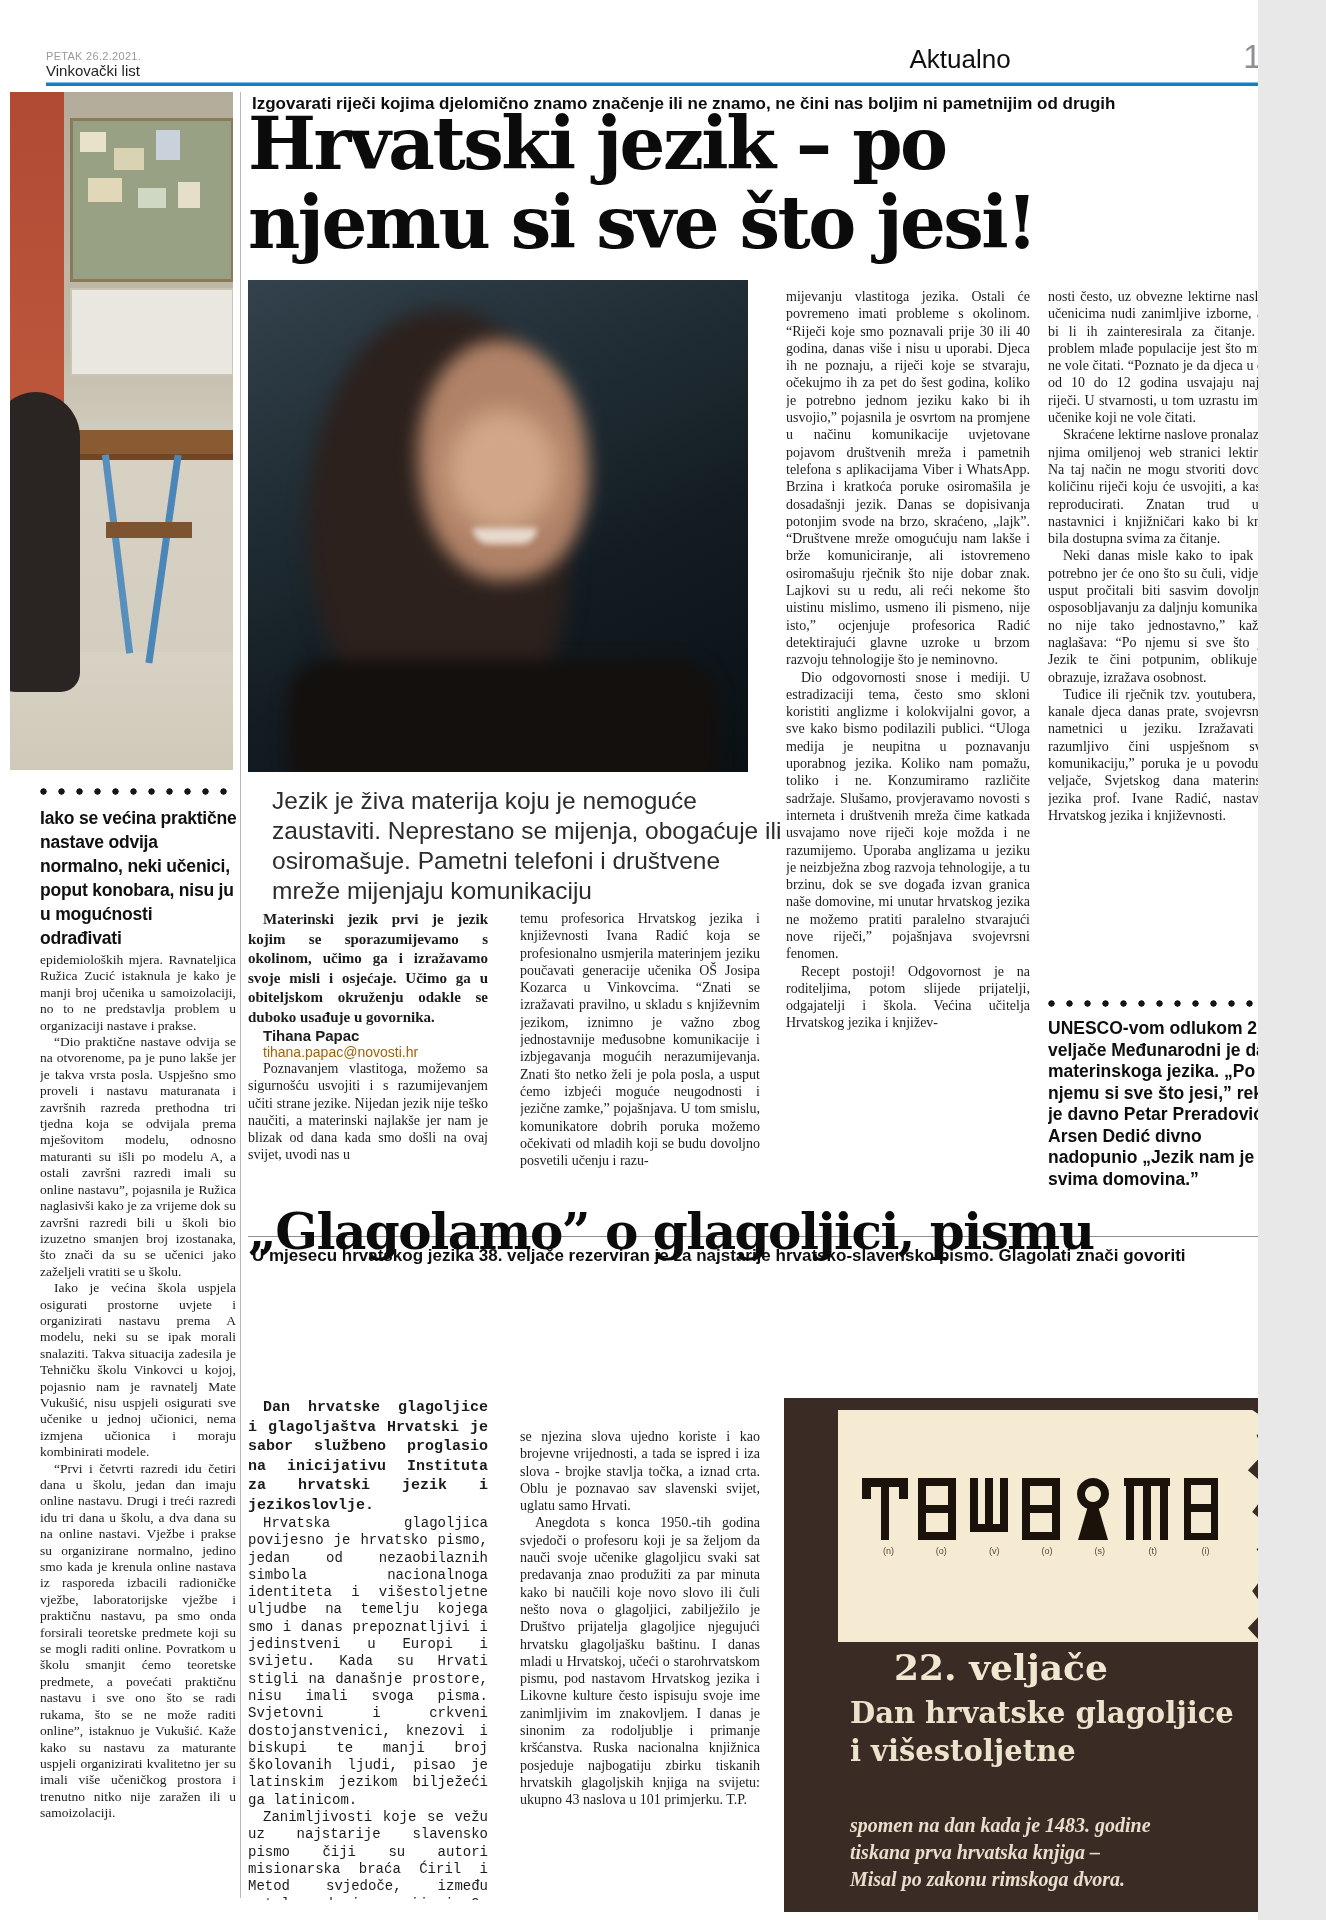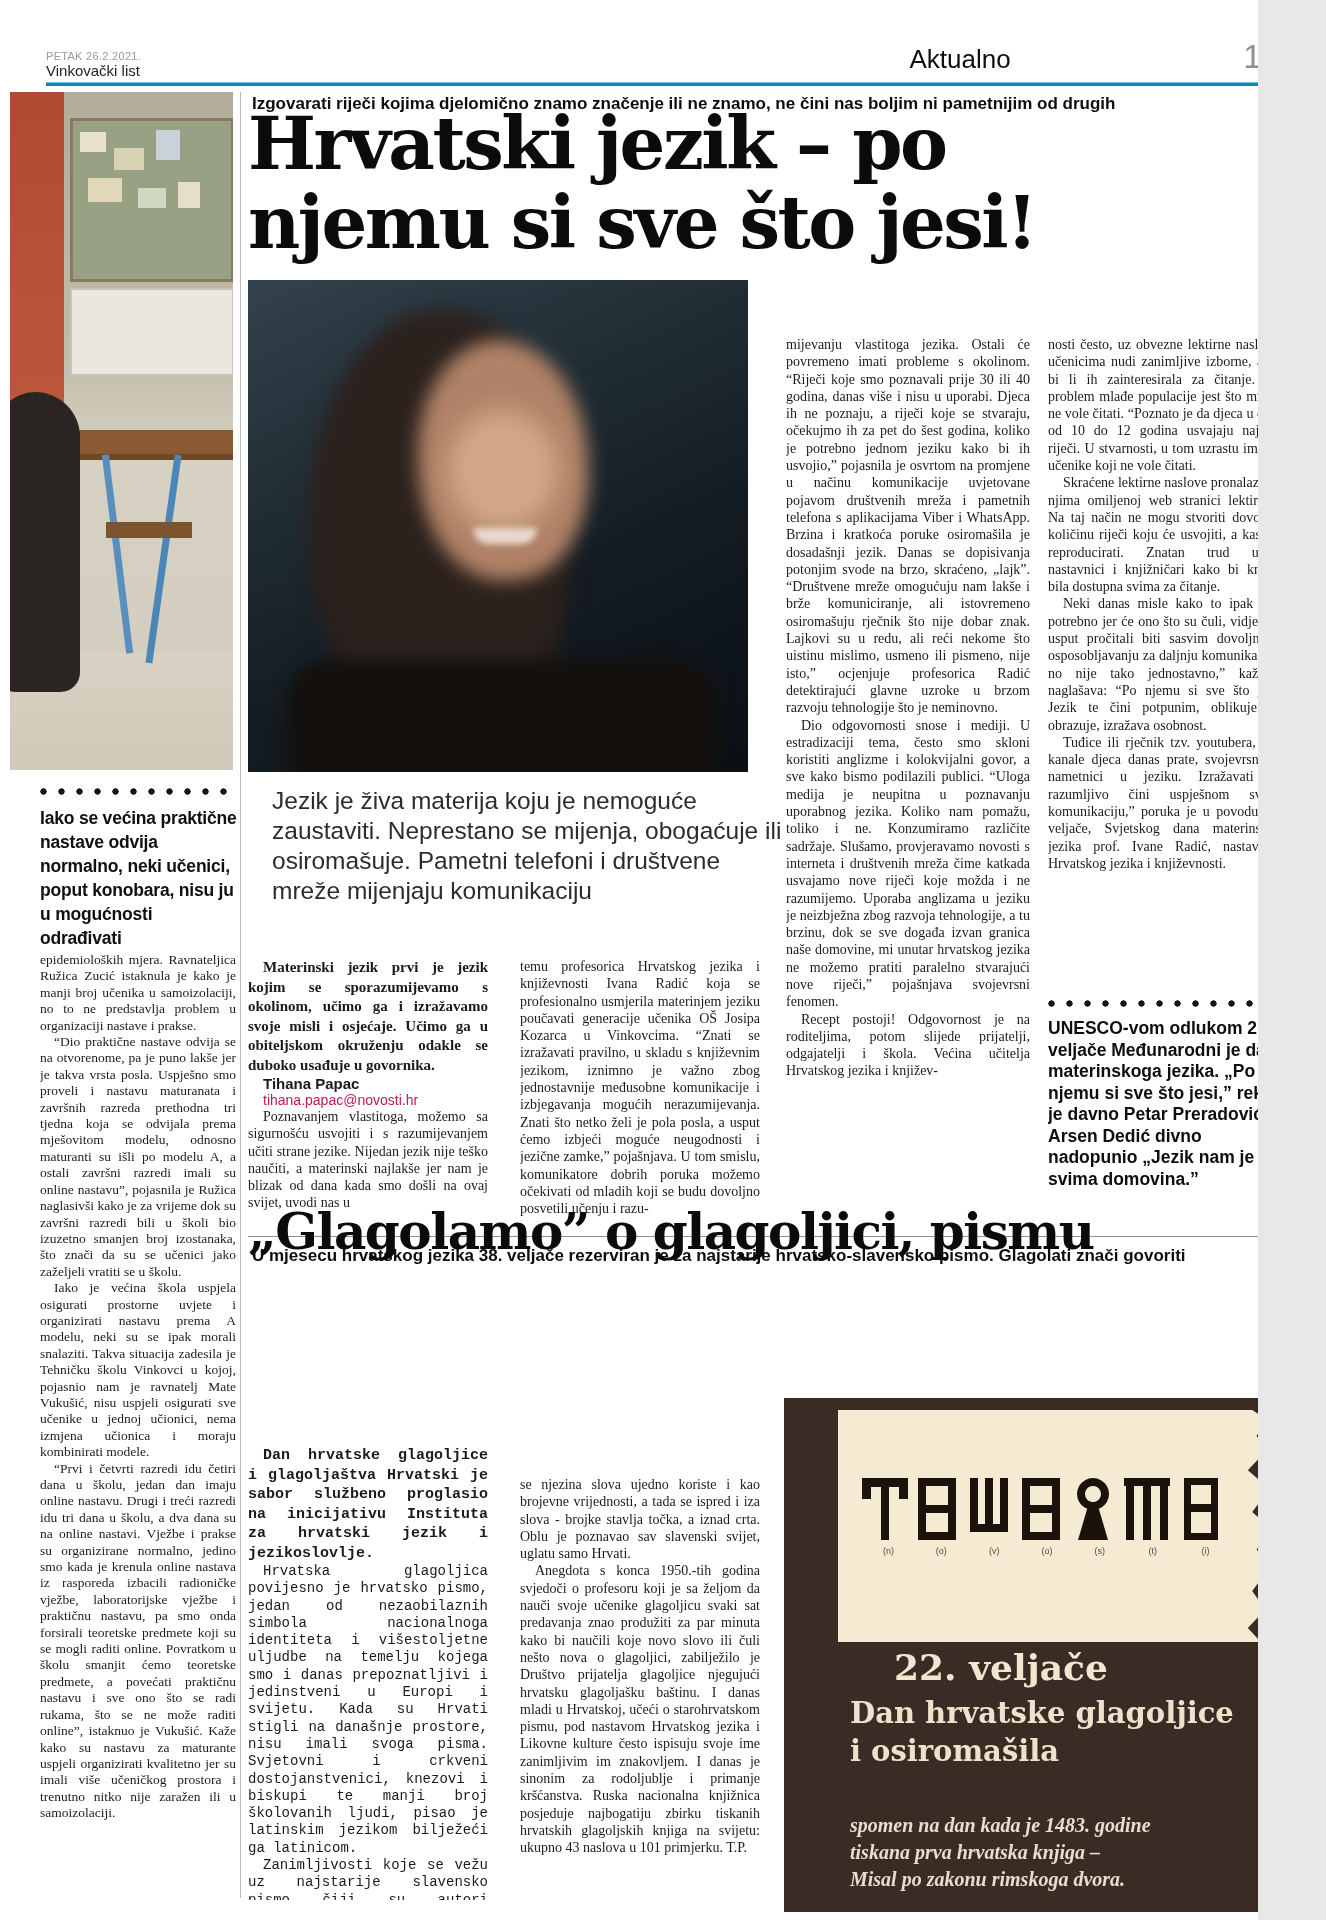--- a/index.html
+++ b/index.html
@@ -65,28 +65,28 @@
   .ph-woman .cheek{position:absolute;left:200px;top:130px;width:110px;height:120px;background:#d2a789;
                    border-radius:50%;filter:blur(12px);}
   .ph-woman .smile{position:absolute;left:225px;top:248px;width:64px;height:16px;background:#e8d9cd;
                    border-radius:0 0 30px 30px;filter:blur(3px);}
   .ph-woman .shirt{position:absolute;left:40px;top:380px;width:430px;height:140px;background:#14100e;
                    border-radius:40px;filter:blur(8px);}
   .deck{left:248px;top:786px;width:522px;font:24.5px/30px "Liberation Sans",sans-serif;color:#2c2c2c;margin-left:24px;}
 
   .col{position:absolute;overflow:hidden;font:14px/17.3px "Liberation Serif",serif;text-align:justify;color:#1b1b1b;}
   .col p{margin:0;text-indent:15px;}
-  .col p.ni{text-indent:0;margin-top:48px;}
+  .col p.ni{text-indent:0;}
   .col p.lead{font-weight:bold;font-size:15px;line-height:19.5px;text-indent:15px;}
   .c1{left:248px;top:910px;width:240px;height:322px;}
   .c2{left:520px;top:910px;width:240px;height:322px;}
   .c3{left:786px;top:288px;width:244px;height:942px;}
   .c4{left:1048px;top:288px;width:234px;height:702px;}
   .byline{margin:12px 0 2px 0;font:bold 15px "Liberation Sans",sans-serif;text-indent:0;}
-  .byline-mail{margin:0 0 12px 0;font:14px "Liberation Sans",sans-serif;color:#be185d;text-indent:0;}
+  .byline-mail{margin:0 0 12px 0;font:14px "Liberation Sans",sans-serif;color:#a16207;text-indent:0;}
   .unesco{left:1048px;top:1018px;width:236px;height:230px;overflow:hidden;
           font:bold 17.5px/21.5px "Liberation Sans",sans-serif;color:#0e0e0e;}
 
   
   .a2rule{left:248px;top:1236px;width:1054px;height:1px;background:#8f8f8f;}
   .a2kicker{left:252px;top:1246px;width:1050px;font:bold 17px "Liberation Sans",sans-serif;color:#0d0d0d;}
   .a2headline{left:248px;top:1204px;width:1050px;font:bold 50px/56px "DejaVu Serif",serif;
               color:#0b0b0b;letter-spacing:-1.5px;}
   .a2c1{left:248px;top:1398px;width:240px;height:502px;font-family:Liberation Mono, monospace;}
   .a2c2{left:520px;top:1428px;width:240px;height:502px;}
@@ -239,21 +239,21 @@
         <span>(o)</span>
         <span>(v)</span>
         <span>(o)</span>
         <span>(s)</span>
         <span>(t)</span>
         <span>(i)</span>
       </div>
     </div>
     <div class="poster-date">22. veljače</div>
     <div class="poster-t1">Dan hrvatske glagoljice</div>
-    <div class="poster-t2">i osiromašila</div>
+    <div class="poster-t2">i višestoljetne</div>
     <div class="poster-cap">
       <div>spomen na dan kada je 1483. godine</div>
       <div>tiskana prva hrvatska knjiga –</div>
       <div>Misal po zakonu rimskoga dvora.</div>
     </div>
   </div>
 
 </div>
 
 </body></html>

